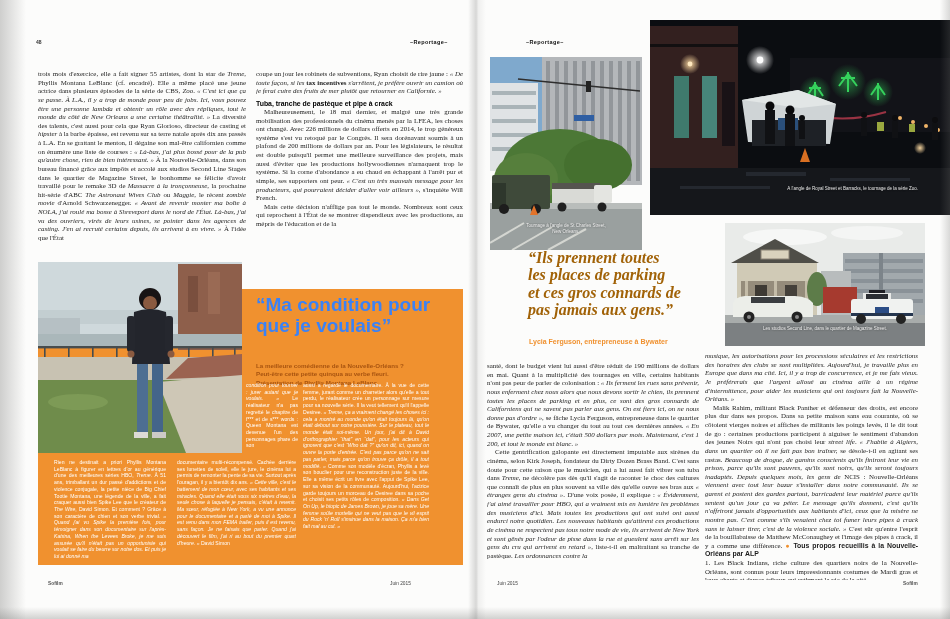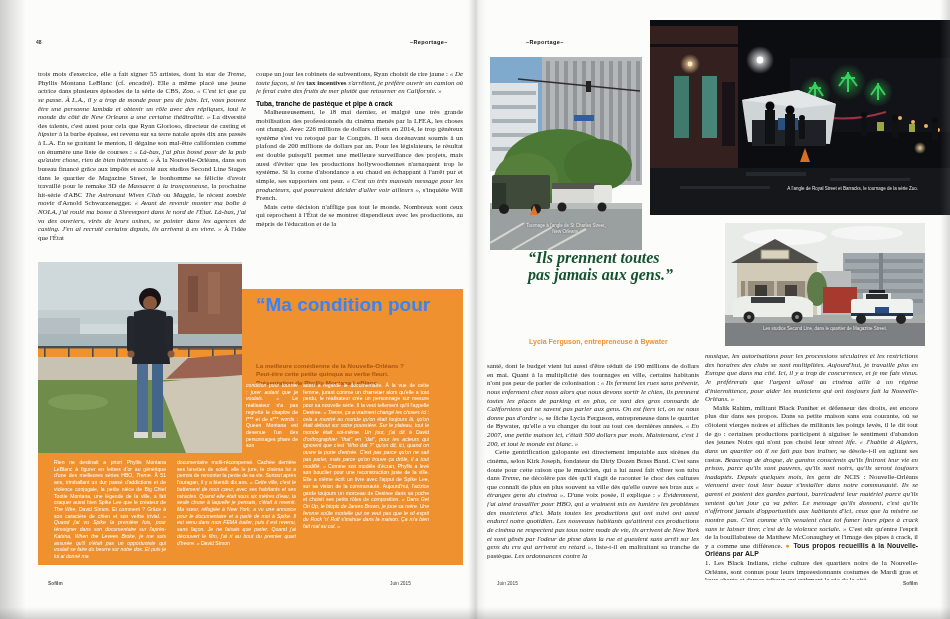--- a/index.html
+++ b/index.html
@@ -16,21 +16,21 @@
   .col p{margin:0;text-align:justify;font-size:6.9px;line-height:1.25;}
   .col p.ind{text-indent:8px;}
   .subhead{margin:4px 0 1px 0;font:700 6.9px "Liberation Sans",sans-serif;color:#000;}
   
   .sidebar-box{background:#F0912F;}
   .sb-title div{font:700 19px/1.1 "Liberation Sans",sans-serif;color:#3b82f6;white-space:nowrap;}
   .sb-sub div{font:700 6.2px/1.35 "Liberation Sans",sans-serif;color:#A85410;white-space:nowrap;}
   .sb-text{font-family:"Liberation Sans",sans-serif;font-size:5.1px;line-height:1.32;color:#fff;
            text-align:justify;overflow:hidden;}
   
-  .quote div{font:700 italic 16px/1.08 "Liberation Serif",serif;color:#14532d;white-space:nowrap;}
+  .quote div{font:700 italic 16px/1.08 "Liberation Serif",serif;color:#a16207;white-space:nowrap;}
   .quote-attr{font:700 7px "Liberation Sans",sans-serif;color:#F0912F;}
   
   .cap{font:4.5px/1.4 "Liberation Sans",sans-serif;color:rgba(255,255,255,.93);
        text-shadow:0 0 2px rgba(0,0,0,.6);overflow:hidden;}
   
   .footnote{margin-top:4px;font-size:5.4px;line-height:1.3;text-align:justify;color:#222;}
   
   .photo{display:block;}
   
   .gutter{left:468px;top:0;width:18px;height:619px;
@@ -95,20 +95,21 @@
       <circle cx="41" cy="68" r="3.5" fill="#8a5a40"></circle>
       <rect x="7" y="78" width="11" height="70" fill="#4d6e92"></rect>
       <rect x="22" y="78" width="11" height="70" fill="#44658a"></rect>
       <rect x="4" y="146" width="14" height="6" fill="#dddbd6"></rect>
       <rect x="22" y="146" width="14" height="6" fill="#cccac6"></rect>
     </g>
   </svg>
 
   <div class="abs sb-title" style="left:256px;top:295px;width:205px;">
     <div>“Ma condition pour</div>
+    <div>que je voulais”</div>
   </div>
   <div class="abs sb-sub" style="left:256px;top:362px;width:205px;">
     <div>La meilleure comédienne de la Nouvelle-Orléans ?</div>
     <div>Peut-être cette petite quinqua au verbe fleuri.</div>
     <div>Présentation de Phyllis Montana LeBlanc.</div>
   </div>
 
   <div class="abs sb-text" style="left:54px;top:459px;width:112px;height:100px;"><span>Rien ne destinait a priori Phyllis Montana LeBlanc à figurer en lettres d'or au générique d'une des meilleures séries HBO, </span><span style="font-style: italic;">Treme</span><span>. À 51 ans, trimballant un dur passé d'addictions et de violence conjugale, la petite nièce de Big Chief Tootie Montana, une légende de la ville, a fait craquer aussi bien Spike Lee que le créateur de </span><span style="font-style: italic;">The Wire</span><span>, David Simon. Et comment ? Grâce à son caractère de chien et son verbe trivial. </span><span style="font-style: italic;">« Quand j'ai vu Spike la première fois, pour témoigner dans son documentaire sur l'après-Katrina, When the Levees Broke, je me suis assurée qu'il n'était pas un opportuniste qui voulait se faire du beurre sur notre dos. Et puis je lui ai donné ma</span></div>
   <div class="abs sb-text" style="left:246px;top:382px;width:52px;height:71px;"><span style="font-style: italic;">condition pour tourner : jurer autant que je voulais. »</span><span> Le réalisateur n'a pas regretté le chapitre de f*** et de s*** words : Queen Montana est devenue l'un des personnages phare de son</span></div>
   <div class="abs sb-text" style="left:177px;top:459px;width:119px;height:100px;"><span>documentaire multi-récompensé. Cachée derrière ses lunettes de soleil, elle le jure, le cinéma lui a permis de remonter la pente de sa vie. Surtout après l'ouragan, il y a bientôt dix ans. </span><span style="font-style: italic;">« Cette ville, c'est le battement de mon cœur, avec ses habitants et ses miracles. Quand elle était sous six mètres d'eau, la seule chose à laquelle je pensais, c'était à revenir. Ma sœur, réfugiée à New York, a vu une annonce pour le documentaire et a parlé de moi à Spike. Il est venu dans mon FEMA trailer, puis il est revenu, sans façon. Je ne faisais que parler. Quand j'ai découvert le film, j'ai ri au bout du premier quart d'heure. »</span><span> David Simon</span></div>
@@ -238,20 +239,22 @@
       <rect x="96" y="152" width="60" height="4"></rect>
         <rect x="180" y="158" width="80" height="3"></rect>
       <rect x="30" y="166" width="90" height="3"></rect>
     </g>
     <polygon points="150,142 155,128 160,142" fill="#d86f22"></polygon>
   </svg>
   <div class="abs cap" style="left:700px;top:186px;width:218px;text-align:right;">À l'angle de Royal Street et Barracks, le tournage de la série Zoo.</div>
 
   <div class="abs quote" style="left:528px;top:249px;width:200px;">
     <div>“Ils prennent toutes</div>
+    <div>les places de parking</div>
+    <div>et ces gros connards de</div>
     <div>pas jamais aux gens.”</div>
   </div>
   <div class="abs quote-attr" style="left:529px;top:338px;">Lycia Ferguson, entrepreneuse à Bywater</div>
 
   <svg class="abs photo" style="left:725px;top:223px;" width="200" height="123" viewBox="0 0 200 123" preserveAspectRatio="none">
     <rect width="200" height="123" fill="#e9ebe9"></rect>
     <ellipse cx="60" cy="14" rx="42" ry="8" fill="#f6f7f6"></ellipse>
     <ellipse cx="142" cy="10" rx="36" ry="7" fill="#f4f5f4"></ellipse>
     <rect x="118" y="30" width="82" height="62" fill="#a2a9ad"></rect>
     <g fill="#8a9298">

